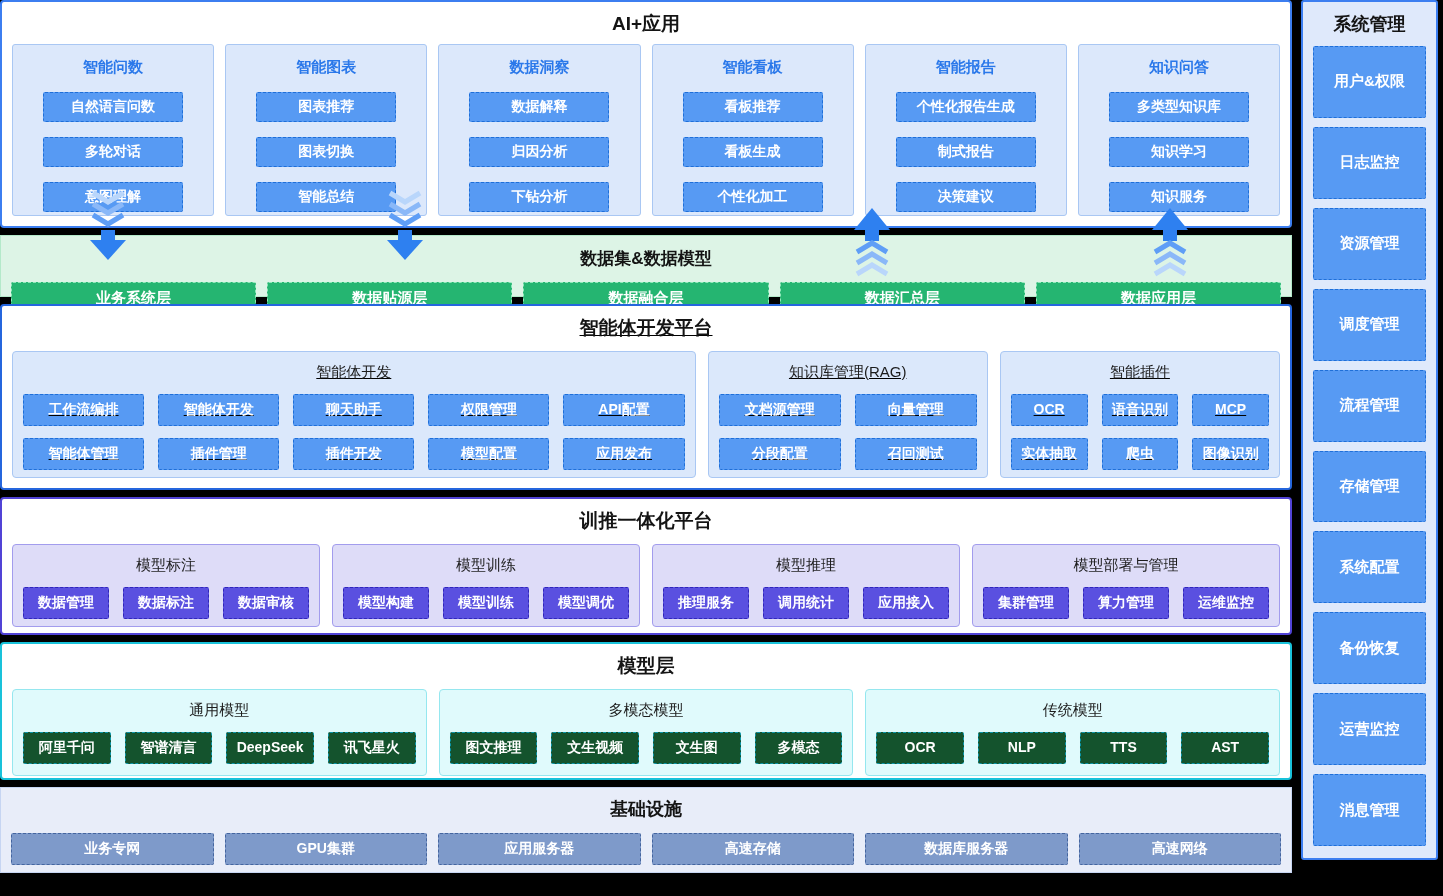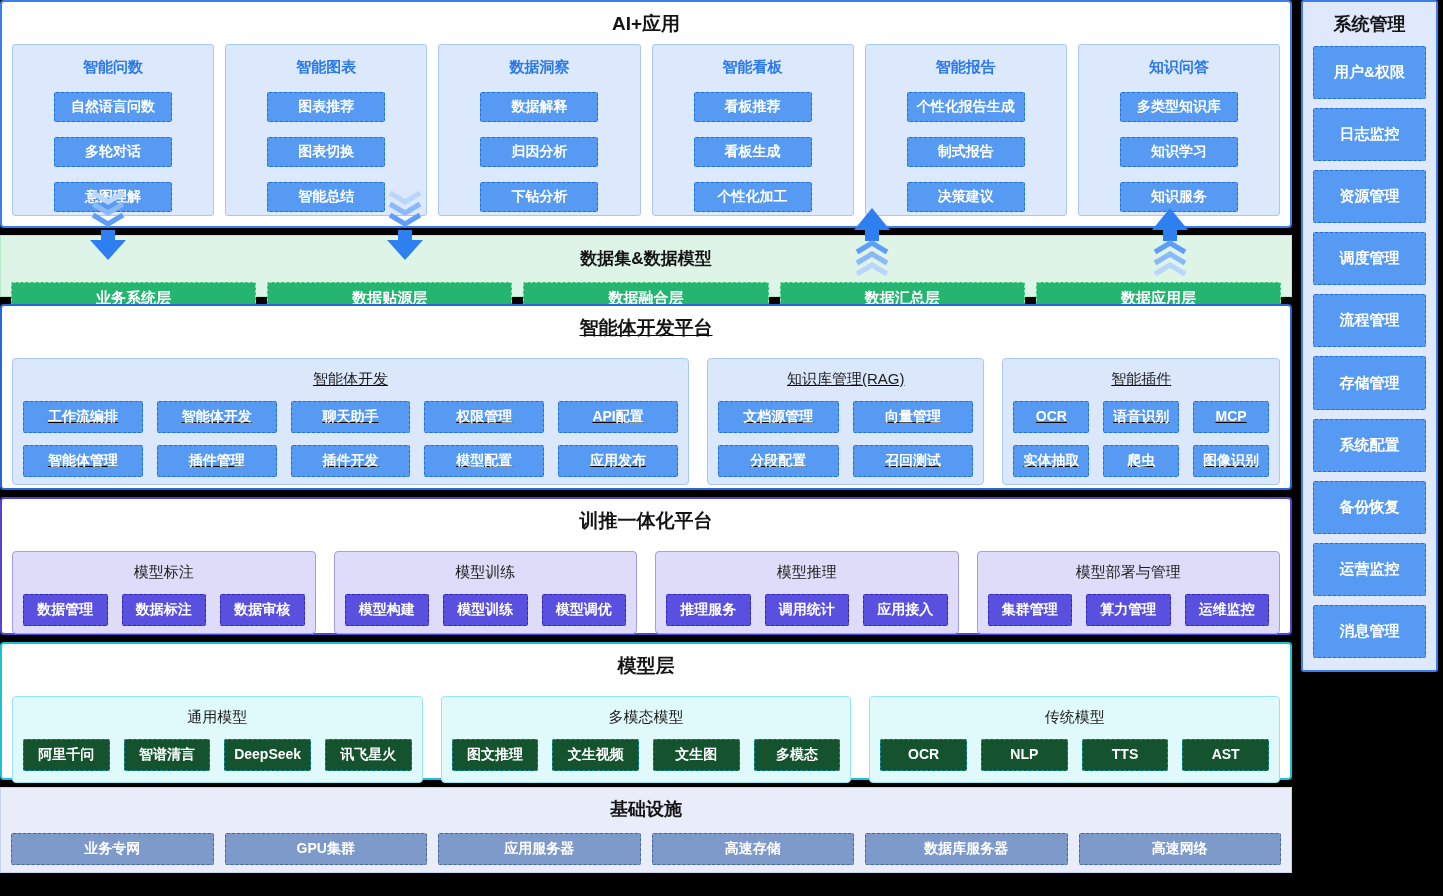--- a/index.html
+++ b/index.html
@@ -28,41 +28,41 @@
   .b-green  { background:#25b571; border:1.5px dashed #8fe8ba; font-size:15px; }
   .b-purple { background:#5a50e0; border:1.5px dashed #2f26b9; }
   .b-teal   { background:#14532d; border:1.5px dashed #0a94a8; }
   .b-slate  { background:#7e9aca; border:1.5px dashed #44659f; }
 
   
   .ai-cols { display:flex; gap:11px; padding:0 10px; margin-top:7px; }
   .ai-col  { flex:1; height:172px; background:#dce8fb; border:1px solid #a9c7f3; border-radius:3px;
              display:flex; flex-direction:column; align-items:center; }
   .ai-col-title { margin-top:13px; font-size:15px; font-weight:bold; color:#2a78ea; }
-  .ai-col .btn { width:118px; height:30px; line-height:27px; margin-top:15px; }
+  .ai-col .btn { width:140px; height:30px; line-height:27px; margin-top:15px; }
 
   
   .row { display:flex; gap:11px; padding:0 10px; margin-top:12px; }
   .row .btn { flex:1; }
 
   
-  .groups { display:flex; gap:18px; padding:0 10px; margin-top:17px;align-items:flex-end; }
+  .groups { display:flex; gap:12px; padding:0 10px; margin-top:10px;align-items:flex-end; }
   .group  { flex:1; border-radius:4px; padding-top:11px; }
   .sec-agent .group { height:127px; }
   .sec-agent .group:first-child { flex:2.45; }
   .sec-train .group { height:83px; }
   .sec-model .group { height:87px; }
   .g-agent { background:#dbe8fb; border:1px solid #a9c7f3; }
   .g-train { background:#dedcf8; border:1px solid #a29ced; }
   .g-model { background:#e0fafc; border:1px solid #95e7ef; }
   .group-title { text-align:center; font-size:15px; color:#1c1c1c; }
   .grid { display:grid; gap:12px 14px; margin-top:12px; padding:0 10px; }
 
   
-  .sidebar { position:absolute; left:1301px; top:0; width:137px; height:672px;
+  .sidebar { position:absolute; left:1301px; top:0; width:137px; height:860px;
              background:#dfe9fb; border:2px solid #3c7ef0; border-radius:3px;
              display:flex; flex-direction:column; }
   .side-title { text-align:center; font-size:18px; font-weight:bold; color:#141414; padding-top:10px; }
   .side-items { flex:1; display:flex; flex-direction:column; gap:9px; margin:10px 10px 12px; }
   .side-item  { flex:1; display:flex; align-items:center; justify-content:center;
                 background:#579af3; border:1.5px dashed #1f6fd8; border-radius:2px;
                 color:#fff; font-weight:bold; font-size:15px; }
 
   
   .arrow { position:absolute; width:40px; height:78px; z-index:5; pointer-events:none; }

